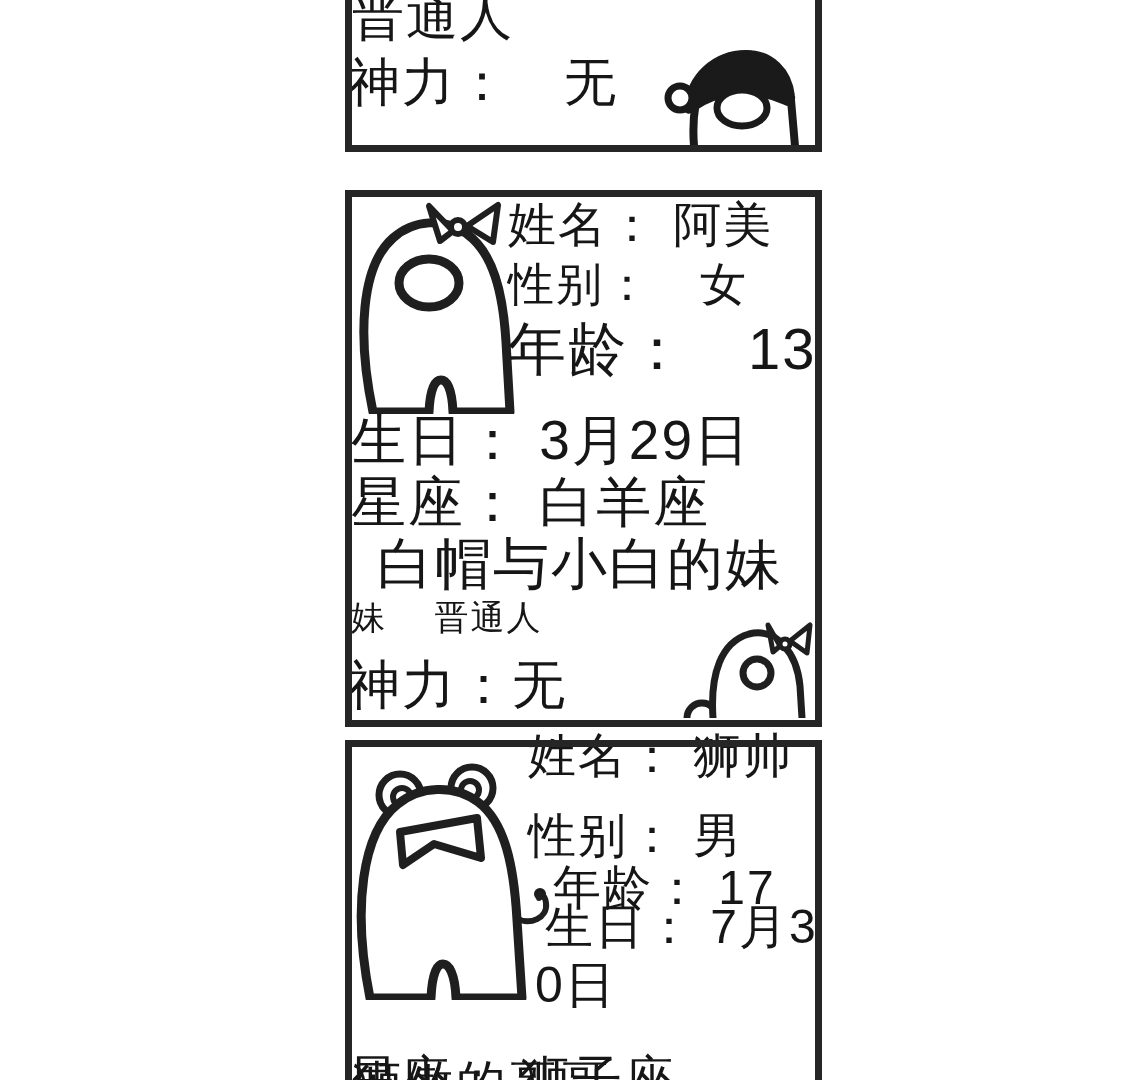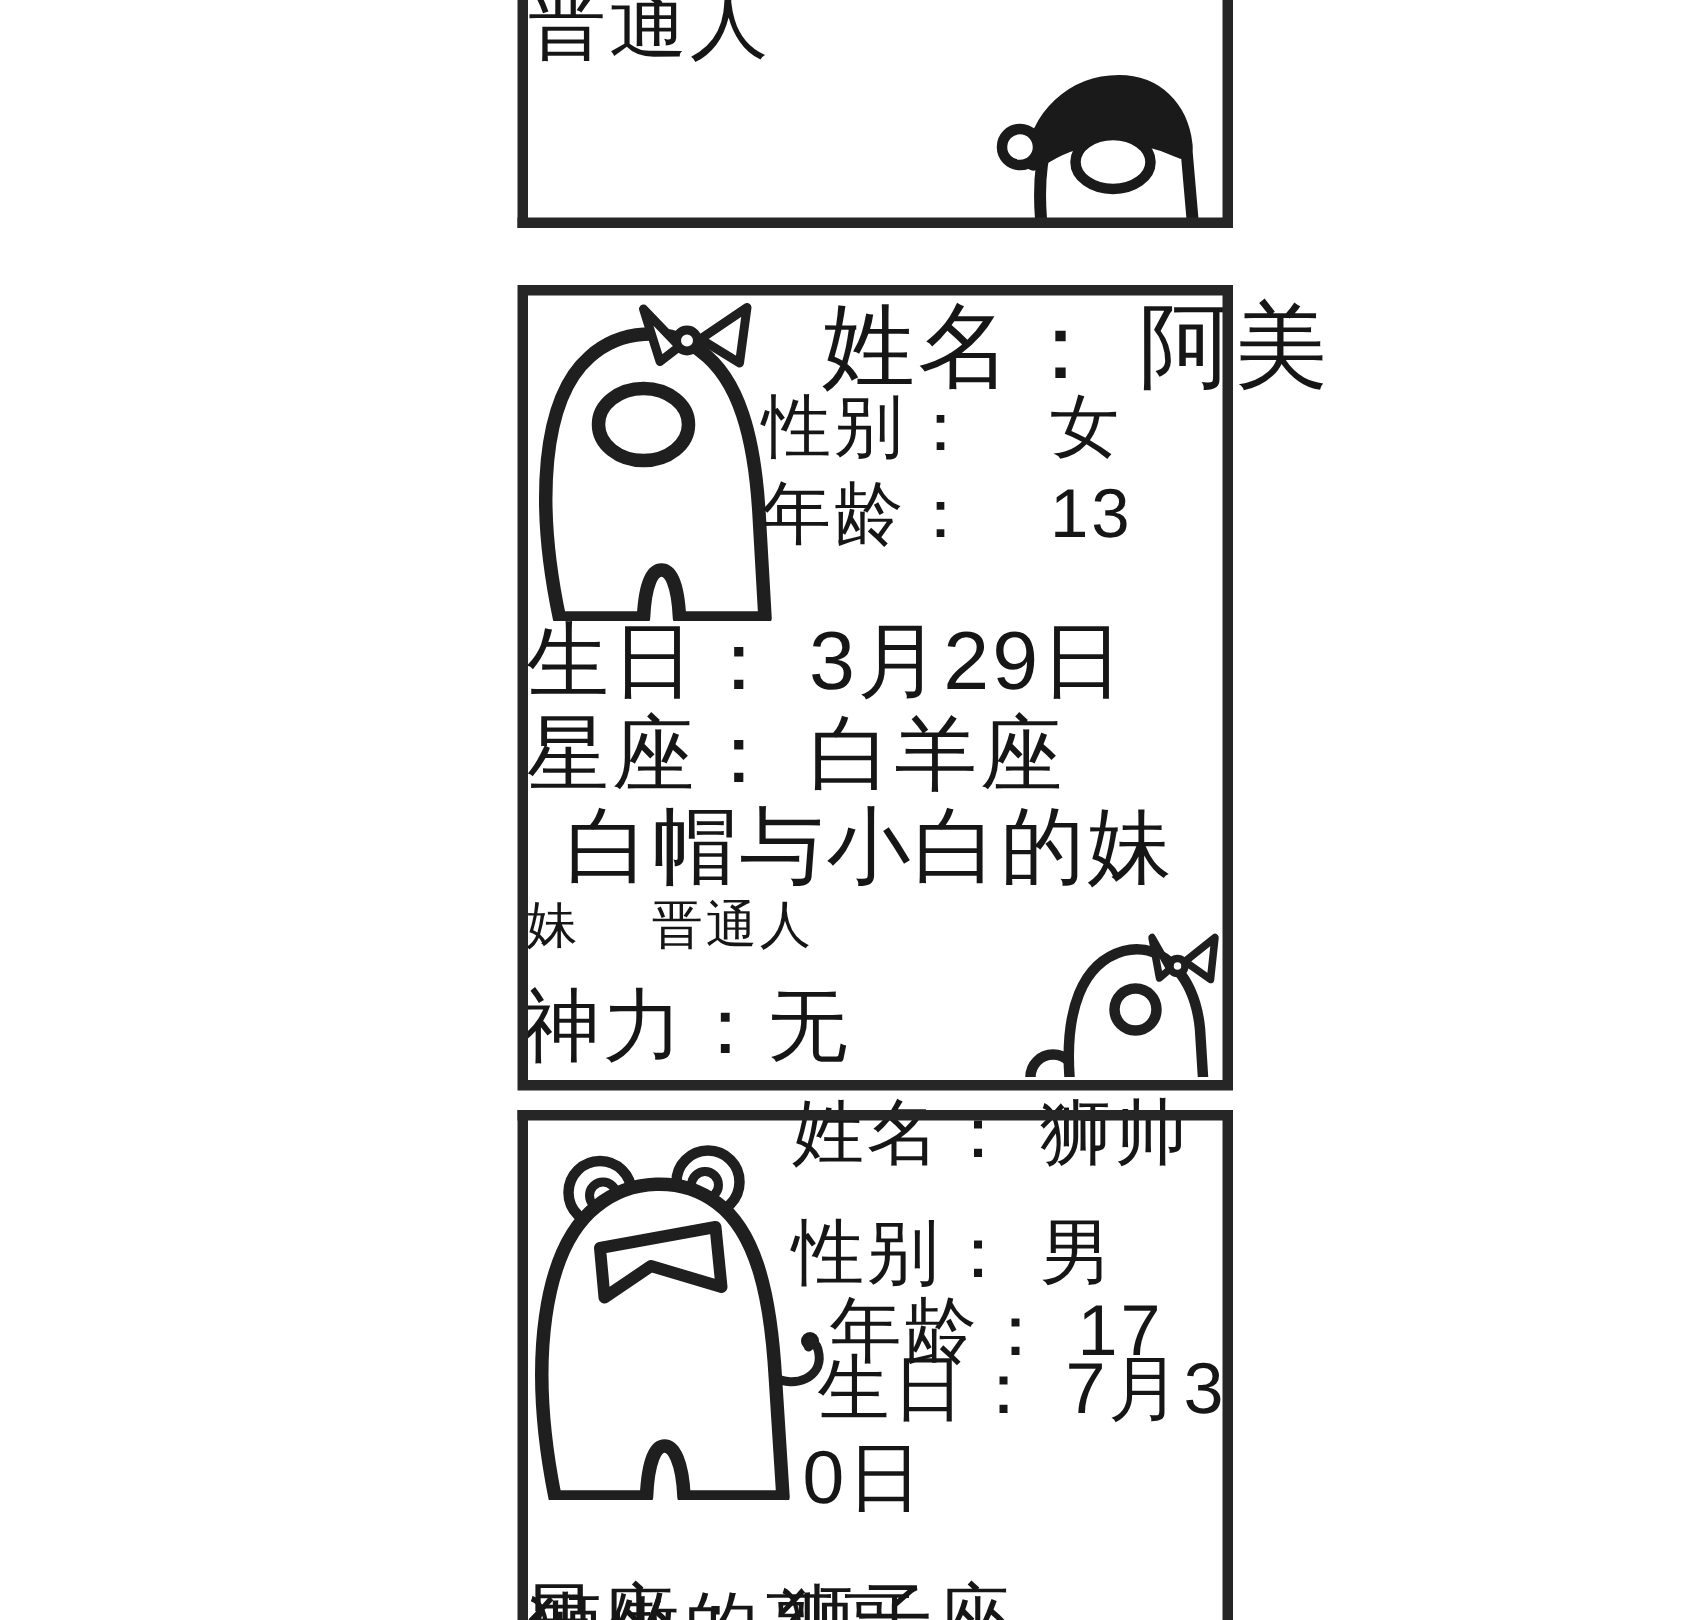--- a/index.html
+++ b/index.html
@@ -33,31 +33,32 @@
 </head>
 <body>
 
 <div class="stage">
 
   <div class="panel" style="top:-60px;height:212px;border-top:none;"></div>
   <div class="panel" style="top:190px;height:537px;"></div>
   <div class="panel" style="top:740px;height:345px;border-bottom:none;"></div>
 
   <div class="line" style="left:352px;top:-12px;font-size:52px;">晋通人</div>
+  <div class="line" style="left:348px;top:54px;font-size:52px;">神力：　无</div>
 
   <svg class="drawing" style="left:658px;top:42px;" width="162" height="104" viewBox="0 0 162 104">
     <path d="M 36,104 C 33,64 40,32 68,18 C 98,3 126,22 133,58 L 137,104" fill="#ffffff" stroke="#1a1a1a" stroke-width="8" stroke-linecap="round"></path>
     <path d="M 28,66 C 30,34 56,10 88,10 C 114,10 132,28 135,54 C 136,60 132,64 127,61 C 96,46 60,50 35,68 C 31,71 28,70 28,66 Z" fill="#1a1a1a" stroke="#1a1a1a" stroke-width="4" stroke-linejoin="round"></path>
     <ellipse cx="84" cy="66" rx="25" ry="18" fill="#ffffff" stroke="#1a1a1a" stroke-width="7"></ellipse>
     <circle cx="22" cy="56" r="12" fill="#ffffff" stroke="#1a1a1a" stroke-width="7"></circle>
   </svg>
 
-  <div class="line" style="left:508px;top:199px;font-size:62px;margin-left:40px;">姓名： 阿美</div>
+  <div class="line" style="left:508px;top:199px;font-size:48px;">姓名： 阿美</div>
   <div class="line" style="left:508px;top:260px;font-size:46px;">性别：　女</div>
-  <div class="line" style="left:508px;top:318px;font-size:46px;">年龄：　13</div>
+  <div class="line" style="left:508px;top:318px;font-size:58px;">年龄：　13</div>
   <div class="line" style="left:351px;top:411px;font-size:55px;">生日： 3月29日</div>
   <div class="line" style="left:351px;top:473px;font-size:55px;">星座： 白羊座</div>
   <div class="line" style="left:353px;top:534px;font-size:56px;padding-left:24px;">白帽与小白的妹</div>
   <div class="line" style="left:351px;top:599px;font-size:34px;">妹　 晋通人</div>
   <div class="line" style="left:347px;top:656px;font-size:53px;">神力：无</div>
 
   <svg class="drawing" style="left:349px;top:196px;" width="180" height="218" viewBox="0 0 180 218">
     <path d="M 24,216 C 8,140 12,70 44,42 C 64,24 96,21 118,38 C 144,57 154,96 157,146 L 161,216 L 104,216 C 103,193 98,184 92,184 C 86,184 81,193 80,216 Z" fill="#ffffff" stroke="#1f1f1f" stroke-width="9" stroke-linejoin="round"></path>
     <ellipse cx="80" cy="87" rx="30" ry="24" fill="#ffffff" stroke="#1f1f1f" stroke-width="9"></ellipse>
     <path d="M 104,35 L 80,10 L 91,45 Z" fill="#ffffff" stroke="#1f1f1f" stroke-width="6" stroke-linejoin="round"></path>

